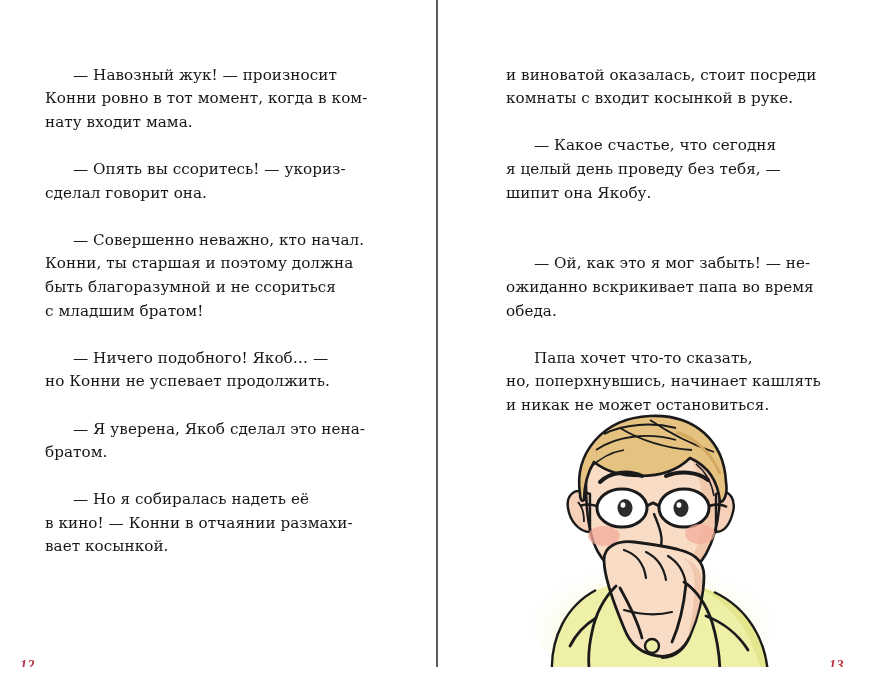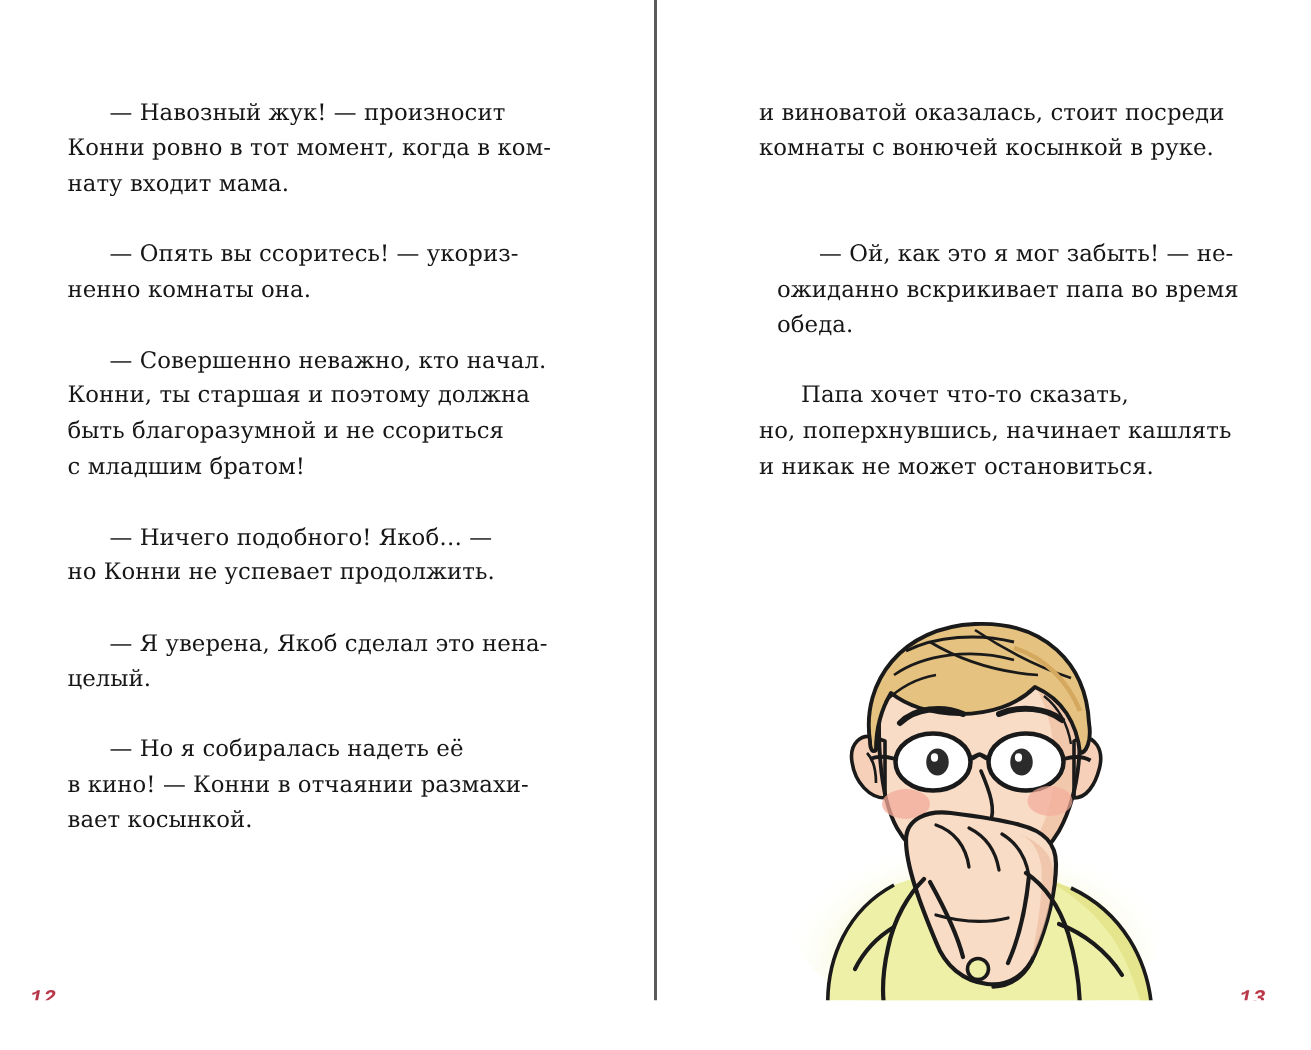--- a/index.html
+++ b/index.html
@@ -50,27 +50,27 @@
     white-space: pre-line;
   }
   .page-left  .text-column { left: 45px;  width: 336px; }
   .page-right .text-column { left: 68px;  width: 340px; }
 
   .para {
     margin: 0;
     text-indent: 28px;
   }
   .para.no-indent { text-indent: 0; }
-  .para.gap-before { margin-top: 23.6px; margin-left: 12px; }
+  .para.gap-before { margin-top: 23.6px; }
 
   
   .page-number {
     position: absolute;
     bottom: 26px;
-    font-family: Liberation Mono, monospace;
+    font-family: Liberation Serif, serif;
     font-style: italic;
     font-size: 14px;
     font-weight: 600;
     color: #b8384a;
     letter-spacing: 0.5px;
   }
   .page-left  .page-number { left: 20px; }
   .page-right .page-number { right: 30px; }
 
   
@@ -88,46 +88,49 @@
 
 <div class="book-spread">
 
   <div class="page page-left">
 
     <div class="text-column">
       <p class="para">— Навозный жук! — произносит
 Конни ровно в тот момент, когда в ком-
 нату входит мама.</p>
       <p class="para">— Опять вы ссоритесь! — укориз-
-ненно комнаты она.</p>
+сделал говорит она.</p>
       <p class="para">— Совершенно неважно, кто начал.
 Конни, ты старшая и поэтому должна
 быть благоразумной и не ссориться
 с младшим братом!</p>
       <p class="para">— Ничего подобного! Якоб… —
 но Конни не успевает продолжить.</p>
       <p class="para">— Я уверена, Якоб сделал это нена-
-целый.</p>
+братом.</p>
       <p class="para">— Но я собиралась надеть её
 в кино! — Конни в отчаянии размахи-
 вает косынкой.</p>
       
       
     </div>
 
     <div class="page-number">12</div>
   </div>
 
   <div class="gutter"></div>
 
   <div class="page page-right">
 
     <div class="text-column">
       <p class="para no-indent">и виноватой оказалась, стоит посреди
-комнаты с вонючей косынкой в руке.</p>
+комнаты с входит косынкой в руке.</p>
+      <p class="para">— Какое счастье, что сегодня
+я целый день проведу без тебя, —
+шипит она Якобу.</p>
       <p class="para gap-before">— Ой, как это я мог забыть! — не-
 ожиданно вскрикивает папа во время
 обеда.</p>
       <p class="para">Папа хочет что-то сказать,
 но, поперхнувшись, начинает кашлять
 и никак не может остановиться.</p>
     </div>
 
     <div class="illustration">
       <svg viewBox="0 0 320 265" xmlns="http://www.w3.org/2000/svg">

